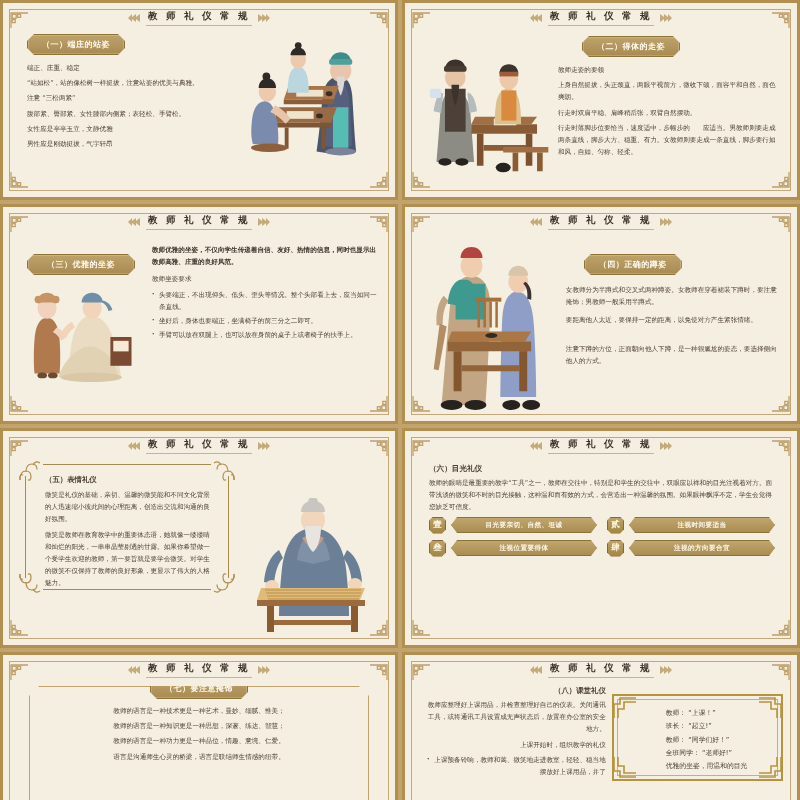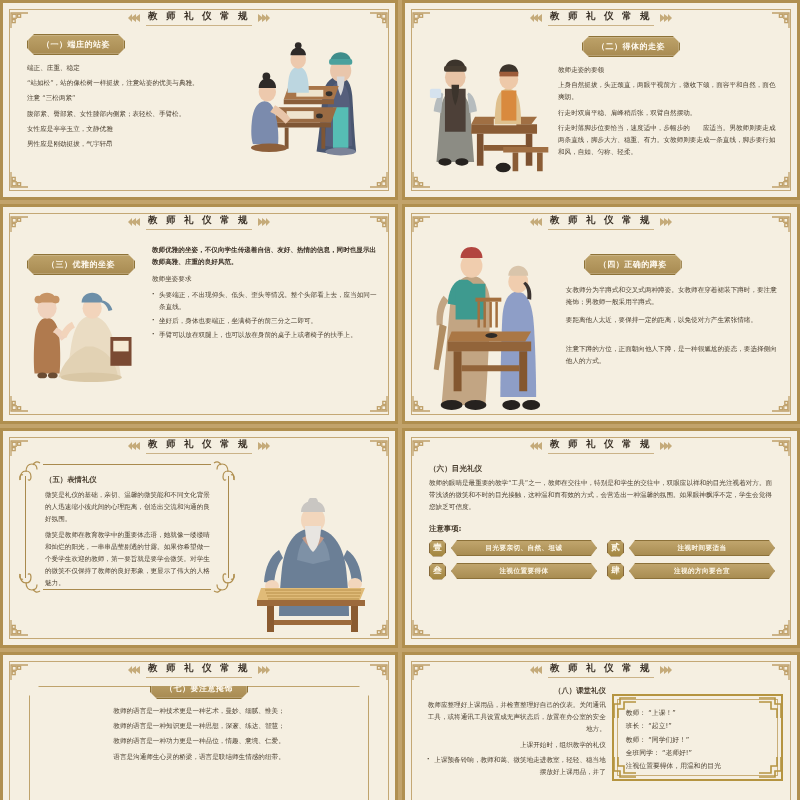--- a/index.html
+++ b/index.html
@@ -129,21 +129,21 @@
   .s8 .dlg{ position:relative; border:2px solid #b59440; padding:11px 8px 6px 12px; }
   .s8 .dlg::before{ content:""; position:absolute; left:3px; top:3px; right:3px; bottom:3px;
                     border:1px solid #c9ae78; }
   .s8 .dcorner{ position:absolute; width:24px; height:24px; z-index:2; }
   .s8 .dcorner svg{ width:100%; height:100%; display:block;}
   .s8 .d-tl{left:-1px; top:-1px;}
   .s8 .d-tr{right:-1px; top:-1px; transform:scaleX(-1);}
   .s8 .d-bl{left:-1px; bottom:-1px; transform:scaleY(-1);}
   .s8 .d-br{right:-1px; bottom:-1px; transform:scale(-1,-1);}
   .s8 .dlg .line{ position:relative; z-index:3; font-size:6.8px; color:#4a3f30;
-                  line-height:1.95; }
+                  line-height:1.95;margin-left:40px; }
 </style>
 </head>
 <body>
 
 <div class="deck">
 
   <div class="slide s1">
     <span class="corner c-tl">
         <svg viewBox="0 0 20 20">
           <g fill="none" stroke="#bfa06a" stroke-width="1.3">
@@ -754,21 +754,20 @@
           </svg>
         </span>
     </div>
 
     <div class="body">
       <div class="inner">
         <div class="h">（六）目光礼仪</div>
         <div class="txt">
           <p>教师的眼睛是最重要的教学“工具”之一，教师在交往中，特别是和学生的交往中，双眼应以祥和的目光注视着对方。面带浅淡的微笑和不时的目光接触，这种温和而有效的方式，会营造出一种温馨的氛围。如果眼神飘浮不定，学生会觉得您缺乏可信度。</p>
         </div>
-        <div class="note">注意事项:</div>
         <div class="grid">
           <div class="row">
             <span class="num">壹</span>
             <span class="tagbar">目光要亲切、自然、坦诚</span>
           </div>
           <div class="row">
             <span class="num">贰</span>
             <span class="tagbar">注视时间要适当</span>
           </div>
           <div class="row">
@@ -912,20 +911,20 @@
                   <g fill="none" stroke="#b59440" stroke-width="1.6">
                     <path d="M1 23V9h6V3h16"></path>
                     <path d="M5 23v-9h6V7h12"></path>
                   </g>
                 </svg>
               </span>
             <div class="line">教师： “上课！”</div>
             <div class="line">班长： “起立!”</div>
             <div class="line">教师： “同学们好！”</div>
             <div class="line">全班同学： “老师好!”</div>
-            <div class="line">注视位置要得体，用温和的目光</div>
+            <div class="line">优雅的坐姿，用温和的目光</div>
           </div>
         </div>
       </div>
     </div>
   </div>
 
 </div>
 
 </body></html>

